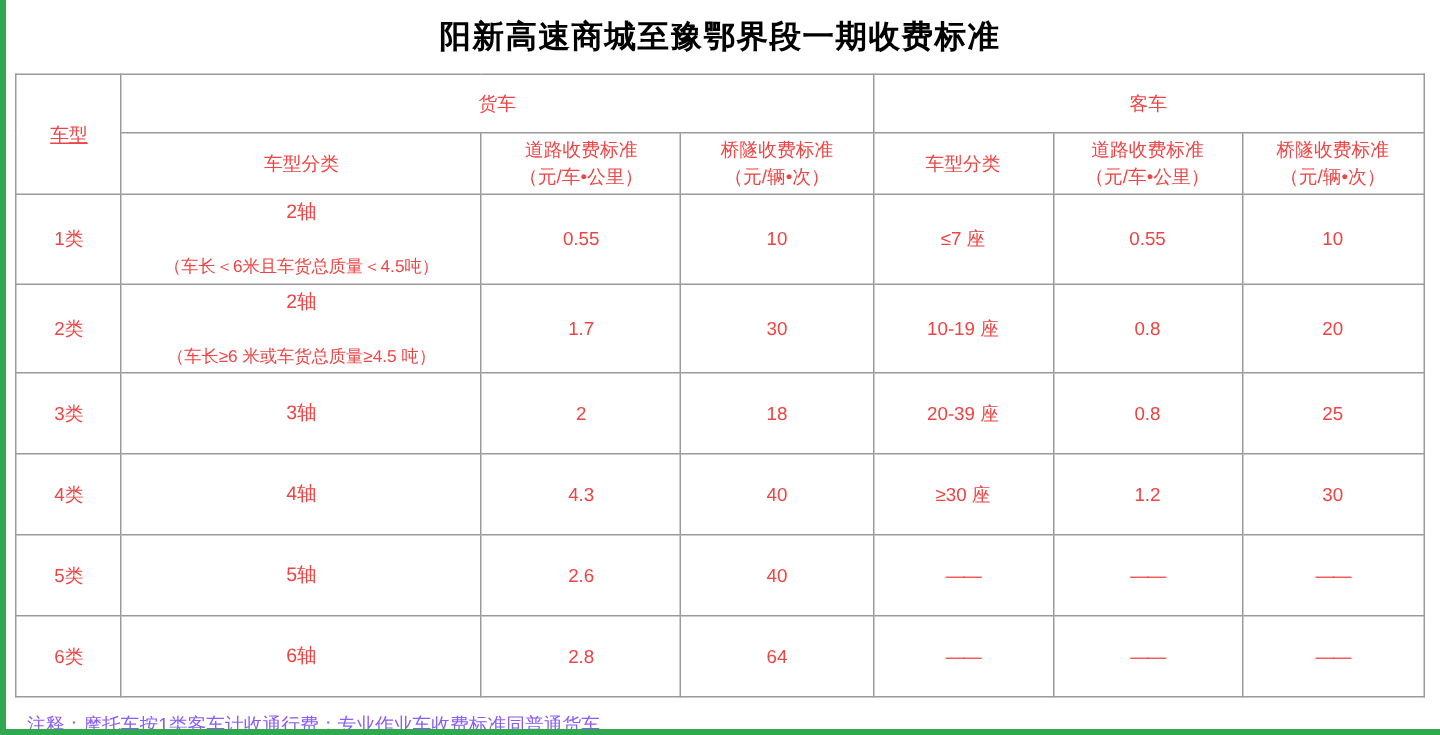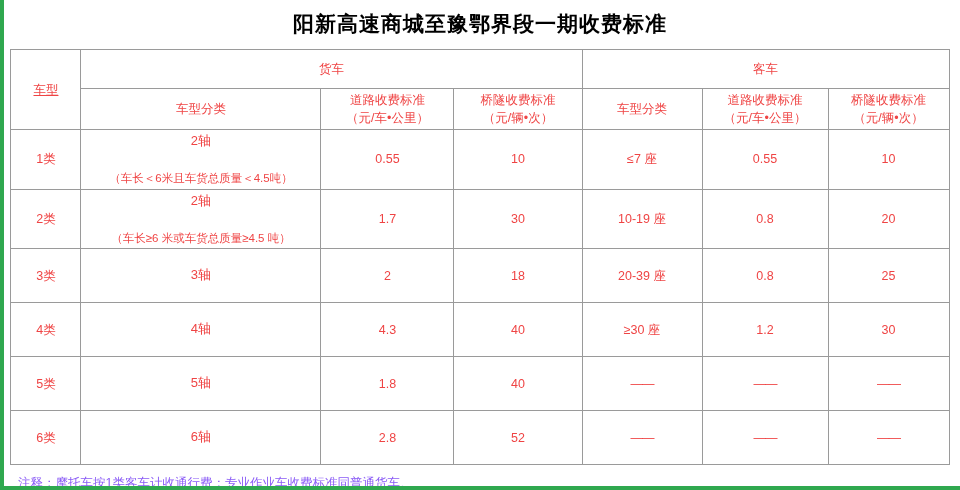--- a/index.html
+++ b/index.html
@@ -199,34 +199,34 @@
         <td>≥30 座</td>
         <td>1.2</td>
         <td>30</td>
       </tr>
 
       <tr class="row-class">
         <td>5类</td>
         <td class="axle-cell">
           <span class="main">5轴</span>
         </td>
-        <td>1.8</td>
+        <td>2.6</td>
         <td>40</td>
         <td class="dash">——</td>
         <td class="dash">——</td>
         <td class="dash">——</td>
       </tr>
 
       <tr class="row-class">
         <td>6类</td>
         <td class="axle-cell">
           <span class="main">6轴</span>
         </td>
         <td>2.8</td>
-        <td>52</td>
+        <td>64</td>
         <td class="dash">——</td>
         <td class="dash">——</td>
         <td class="dash">——</td>
       </tr>
     </tbody>
   </table>
 
   <div class="footnote">注释：摩托车按1类客车计收通行费；专业作业车收费标准同普通货车。</div>
 
   <div class="green-edge-wrap">

